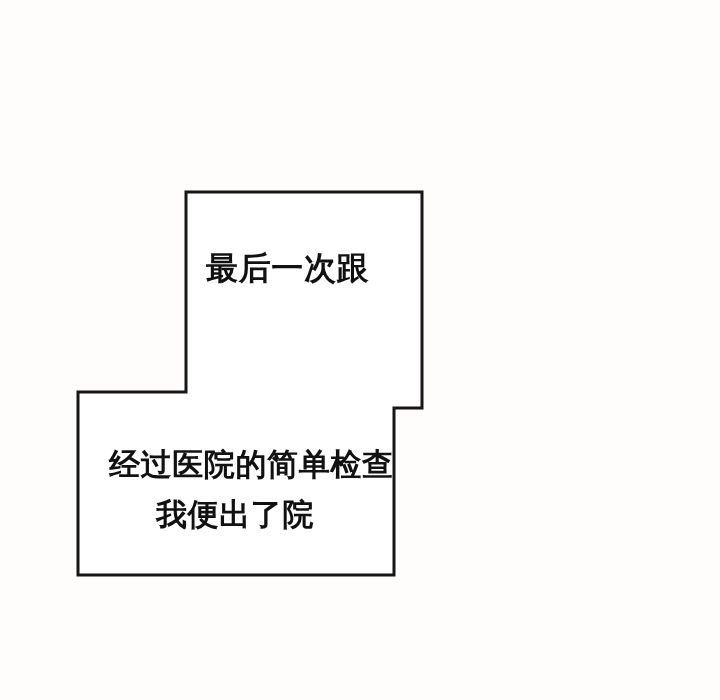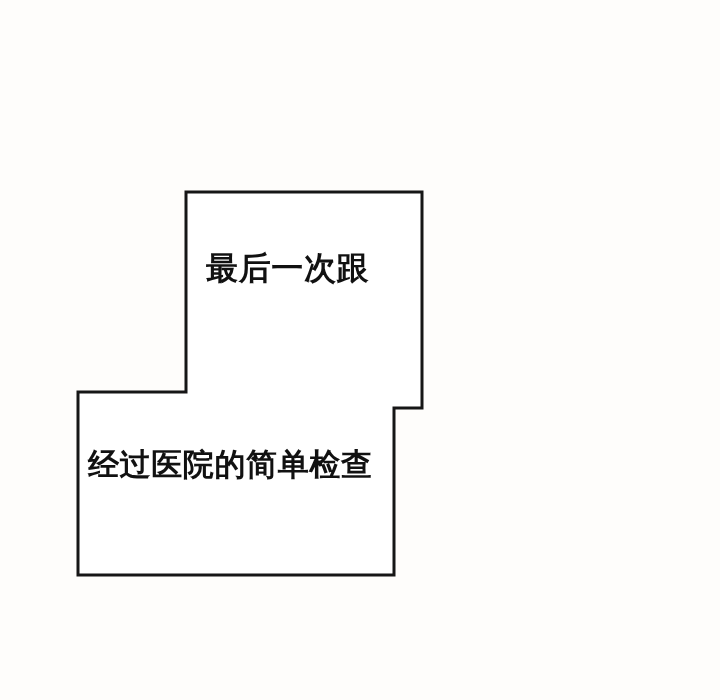--- a/index.html
+++ b/index.html
@@ -69,21 +69,21 @@
     font-size: 32px;
   }
 
   #line-2 {
     left: 206px;
     top: 307px;
     font-size: 32px;
   }
 
   #line-3 {
-    left: 88px;
+    left: 109px;
     top: 449px;
     font-size: 31px;
   }
 
   #line-4 {
     left: 156px;
     top: 499px;
     font-size: 31px;
   }
 </style>
@@ -106,15 +106,16 @@
                Z" fill="#ffffff" stroke="#161616" stroke-width="3" stroke-linejoin="miter" stroke-miterlimit="10"></path>
     </svg>
   </div>
 
   <div class="text-layer">
     <div class="bubble-text" id="line-1">最后一次跟</div>
 
 
     <div class="bubble-text" id="line-3">经过医院的简单检查</div>
 
+    <div class="bubble-text" id="line-4">我便出了院</div>
   </div>
 
 </div>
 
 </body></html>

